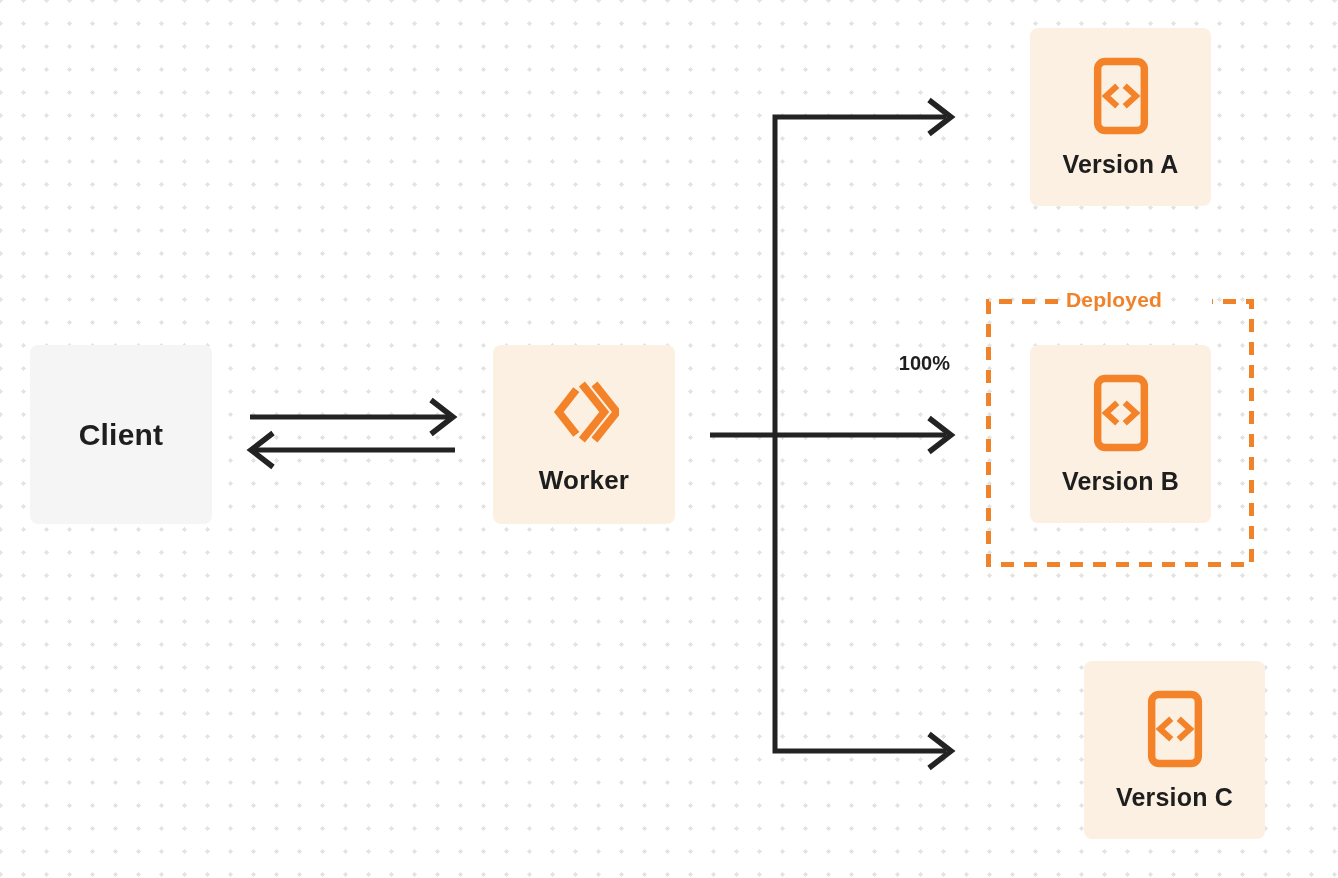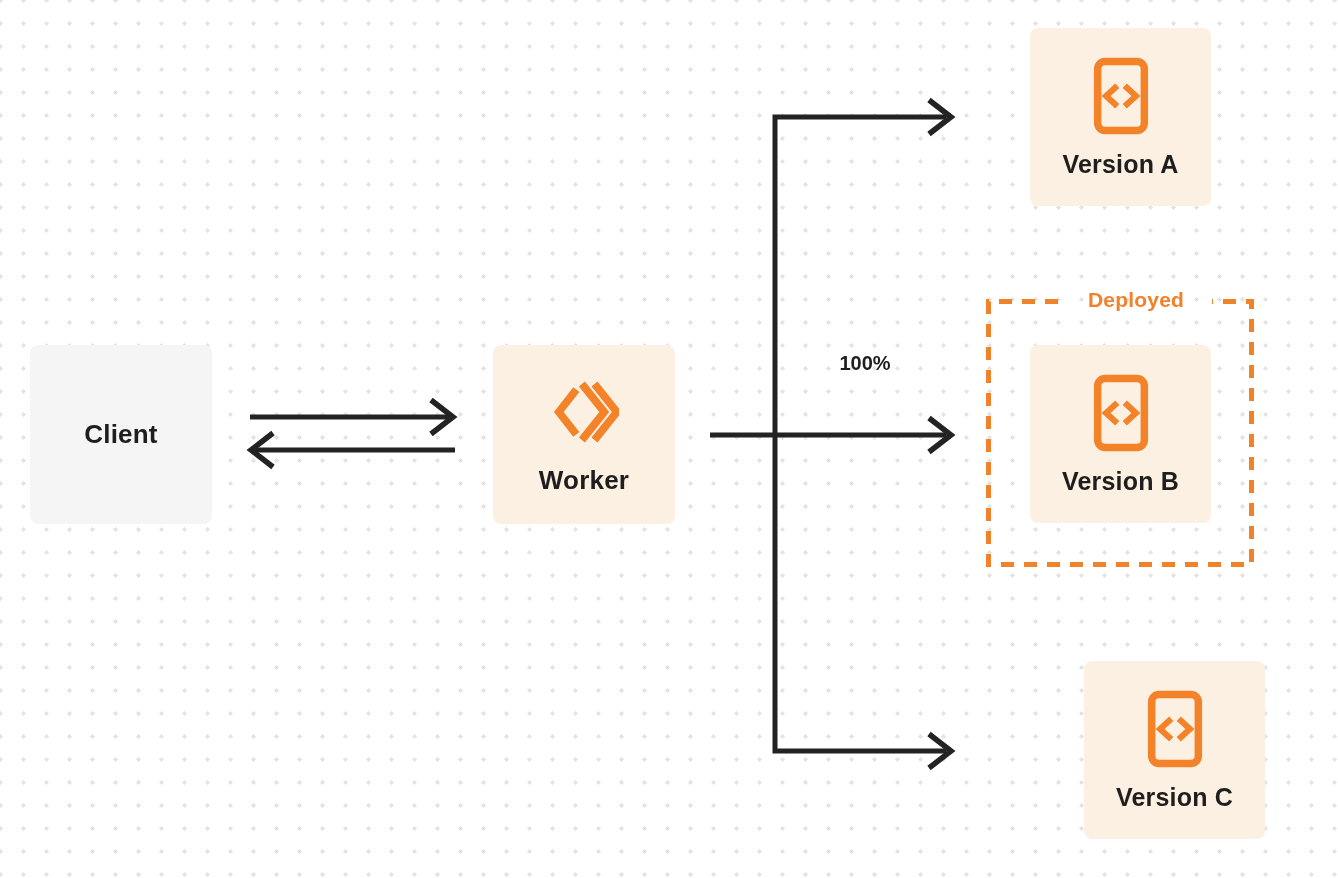--- a/index.html
+++ b/index.html
@@ -26,41 +26,41 @@
   }
   .node-cream { background: #fcf0e2; }
   .node-gray  { background: #f5f5f6; }
   .node-label {
     font-weight: 700;
     color: #1e1e1e;
     letter-spacing: 0.2px;
     white-space: nowrap;
   }
   .client  { left: 30px;  top: 345px; width: 182px; height: 179px; }
-  .client .node-label { font-size: 26px; }
+  .client .node-label { font-size: 30px; }
   .worker  { left: 493px; top: 345px; width: 182px; height: 179px; padding-top: 2px; }
   .worker .node-label { font-size: 26px; margin-top: 16px; }
   .version { width: 181px; height: 178px; }
   .version .node-label { font-size: 25px; margin-top: 14px; }
   .version-a { left: 1030px; top: 28px; }
   .version-b { left: 1030px; top: 345px; }
   .version-c { left: 1084px; top: 661px; }
 
   .deployed-label {
     position: absolute;
     left: 1066px; top: 288px; width: 140px;
-    text-align: center;
+    text-align: left;
     font-size: 21px; font-weight: 700;
     color: #f08229;
     letter-spacing: 0.2px;
   }
   .traffic-label {
     position: absolute;
     left: 780px; top: 350px; width: 170px;
-    text-align: center;
+    text-align: right;
     color: #1e1e1e;
     font-weight: 700;
   }
   .traffic-label .line1 { display: block; font-size: 20px; line-height: 26px; }
   .traffic-label .line2 { display: block; font-size: 19px; line-height: 28px; letter-spacing: 0.8px; }
 
   svg { display: block; }
   .stroke-line  { stroke: #232323; stroke-width: 5; fill: none; }
   .stroke-head  { stroke: #232323; stroke-width: 5.5; fill: none; stroke-linejoin: miter; }
   .stroke-dash  { stroke: #f08229; stroke-width: 5; fill: none; stroke-dasharray: 13 10; }

